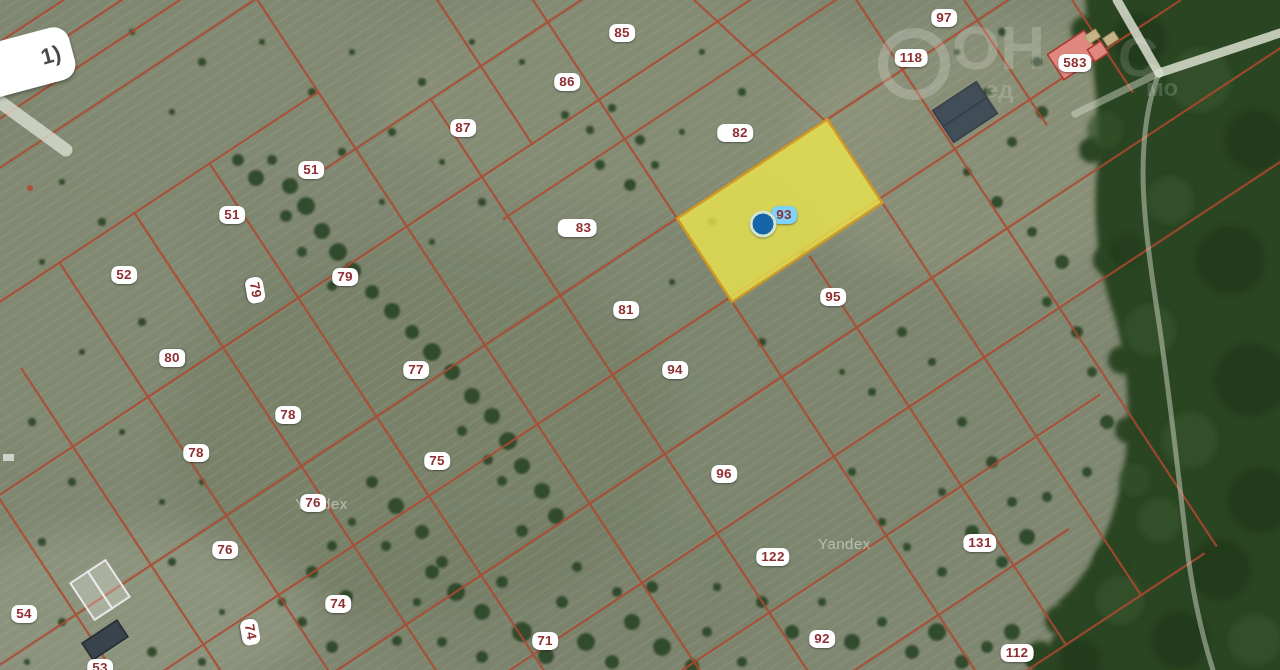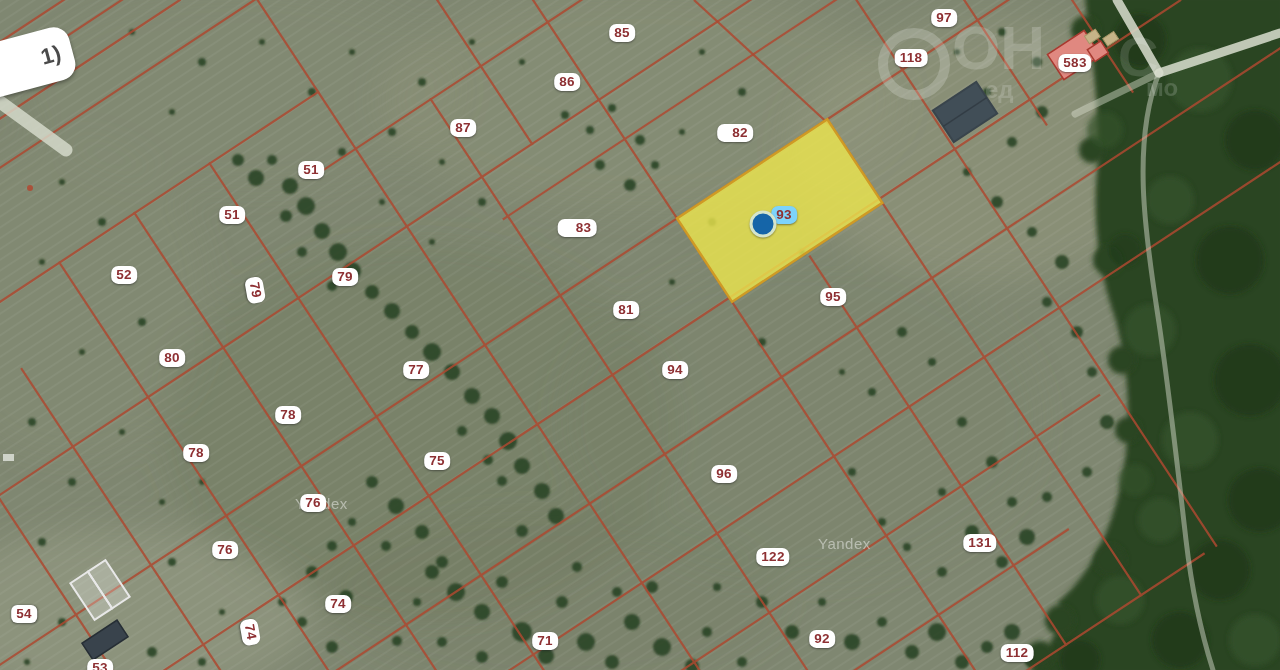--- a/index.html
+++ b/index.html
@@ -349,34 +349,34 @@
       <div class="plot-label" style="left: 735px; top: 133px; padding-left: 15px;">82</div>
       <div class="plot-label" style="left: 311px; top: 170px;">51</div>
       <div class="plot-label" style="left: 232px; top: 215px;">51</div>
       <div class="plot-label" style="left: 577px; top: 228px; padding-left: 18px;">83</div>
       <div class="plot-label yellow" style="left: 784px; top: 215px;">93</div>
       <div class="plot-label" style="left: 124px; top: 275px;">52</div>
       <div class="plot-label" style="left: 345px; top: 277px;">79</div>
       <div class="plot-label" style="left: 255px; top: 290px; transform: translate(-50%, -50%) rotate(80deg);">79</div>
       <div class="plot-label" style="left: 626px; top: 310px;">81</div>
       <div class="plot-label" style="left: 833px; top: 297px;">95</div>
-      <div class="plot-label" style="left: 172px; top: 358px;">80</div>
+      <div class="plot-label" style="left: 172px; top: 358px; border-radius: 6px;">80</div>
       <div class="plot-label" style="left: 384px; top: 370px; margin-left: 32px;">77</div>
       <div class="plot-label" style="left: 675px; top: 370px;">94</div>
       <div class="plot-label" style="left: 288px; top: 415px;">78</div>
       <div class="plot-label" style="left: 196px; top: 453px;">78</div>
       <div class="plot-label" style="left: 437px; top: 461px;">75</div>
       <div class="plot-label" style="left: 724px; top: 474px;">96</div>
       <div class="plot-label" style="left: 313px; top: 503px;">76</div>
       <div class="plot-label" style="left: 773px; top: 557px;">122</div>
       <div class="plot-label" style="left: 980px; top: 543px;">131</div>
       <div class="plot-label" style="left: 225px; top: 550px;">76</div>
       <div class="plot-label" style="left: 338px; top: 604px;">74</div>
       <div class="plot-label" style="left: 250px; top: 632px; transform: translate(-50%, -50%) rotate(80deg);">74</div>
-      <div class="plot-label" style="left: 24px; top: 614px; border-radius: 6px;">54</div>
+      <div class="plot-label" style="left: 24px; top: 614px;">54</div>
       <div class="plot-label" style="left: 545px; top: 641px;">71</div>
       <div class="plot-label" style="left: 822px; top: 639px;">92</div>
       <div class="plot-label" style="left: 1017px; top: 653px; border-radius: 7px;">112</div>
       <div class="plot-label" style="left: 100px; top: 668px;">53</div>
     </div>
 
 <div class="marker" style="left:763px;top:224px;"></div>
 
 <div class="callout">
   <span>1)</span>

